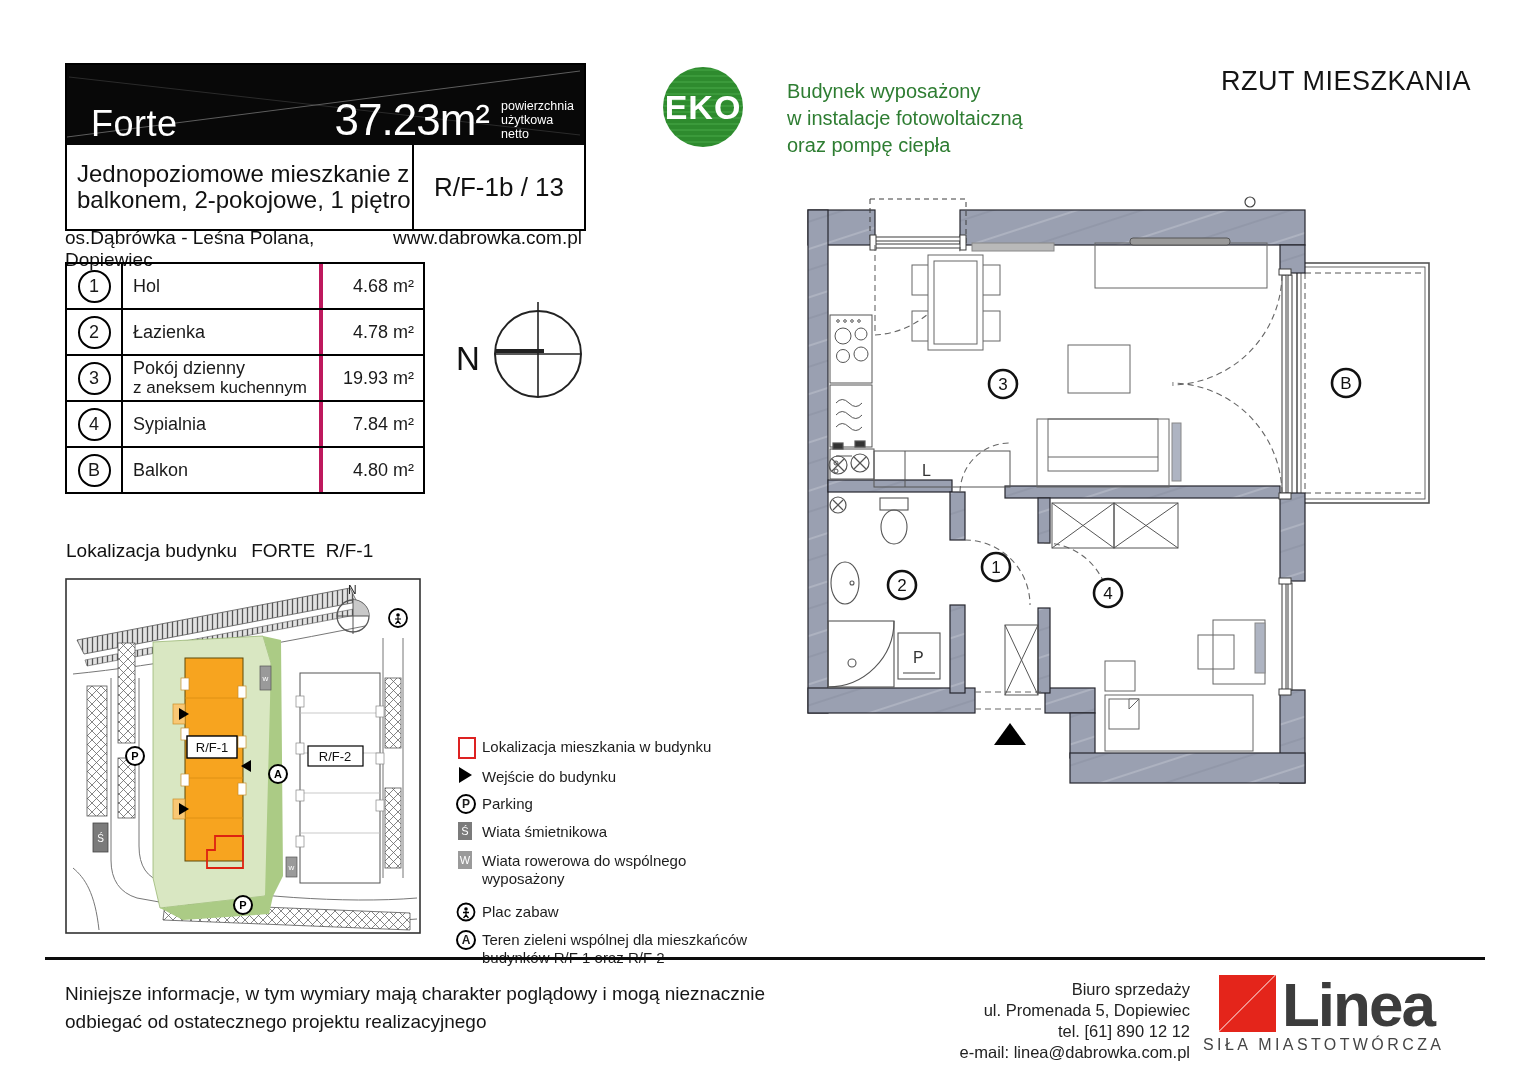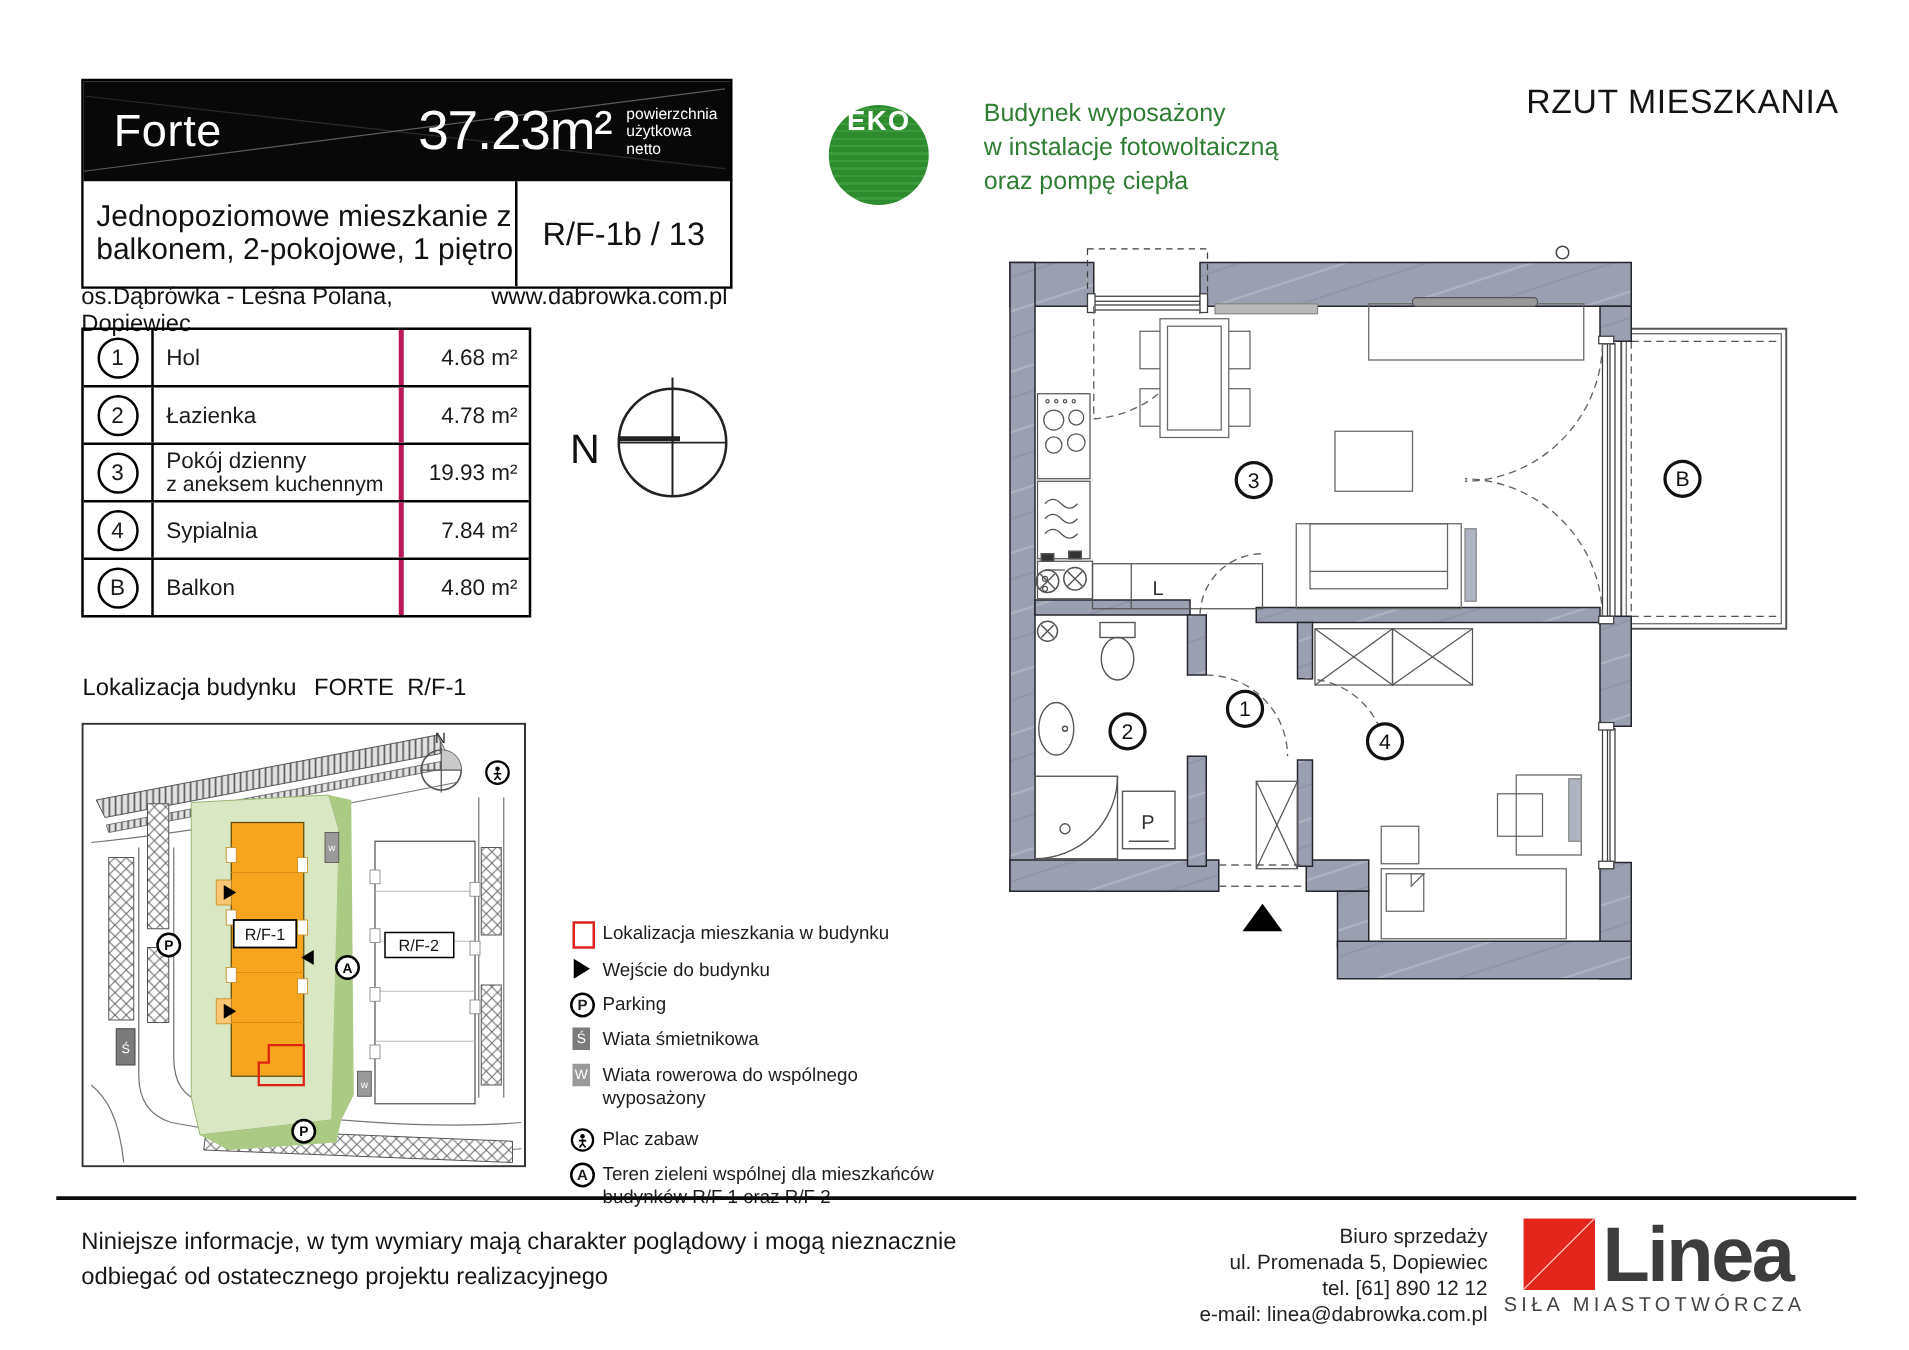--- a/index.html
+++ b/index.html
@@ -4,21 +4,21 @@
 <style>
   html,body{margin:0;padding:0;}
   body{
     width:1527px;height:1080px;position:relative;background:#fff;overflow:hidden;
     font-family:"Liberation Sans", sans-serif;color:#1a1a1a;
   }
   .abs{position:absolute;}
 
   
   .hdr{left:65px;top:63px;width:517px;border:2px solid #000;}
-  .hdr-black{height:80px;background:#080808;color:#fff;display:flex;align-items:center;position:relative;overflow:hidden;}
+  .hdr-black{height:80px;background:#080808;color:#fff;display:flex;align-items:flex-end;position:relative;overflow:hidden;}
   .hdr-black svg.diag{position:absolute;left:0;top:0;}
   .hdr-name{font-size:36px;margin-left:24px;letter-spacing:.5px;position:relative;}
   .hdr-right{margin-left:auto;display:flex;align-items:center;position:relative;}
   .hdr-area{font-size:44px;letter-spacing:-1px;}
   .hdr-note{font-size:12.5px;line-height:14px;margin:0 10px 0 12px;color:#fff;}
   .hdr-info{display:flex;background:#fff;height:84px;}
   .hdr-desc{flex:1;display:flex;flex-direction:column;justify-content:center;padding-left:10px;font-size:24px;line-height:26px;color:#111;}
   .hdr-unit{width:170px;border-left:2px solid #000;display:flex;align-items:center;justify-content:center;font-size:26px;color:#111;}
   .addr-row{left:65px;top:227px;width:517px;display:flex;justify-content:space-between;font-size:19px;color:#111;}
 
@@ -26,23 +26,23 @@
   .rooms{left:65px;top:262px;width:356px;border:2px solid #000;}
   .r-row{display:flex;align-items:center;height:44px;border-bottom:2px solid #000;}
   .r-row:last-child{border-bottom:none;}
   .c-icon{width:54px;height:100%;border-right:2px solid #000;display:flex;align-items:center;justify-content:center;}
   .circ{width:29px;height:29px;border:2.5px solid #000;border-radius:50%;display:flex;align-items:center;justify-content:center;font-size:18px;background:#fff;}
   .c-name{flex:1;padding-left:10px;font-size:18px;line-height:19px;}
   .c-name .l2{display:block;font-size:17px;}
   .c-area{width:104px;height:100%;border-left:4px solid #be185d;display:flex;align-items:center;justify-content:flex-end;padding-right:9px;box-sizing:border-box;font-size:18px;}
 
   
-  .eko{left:663px;top:84px;width:80px;height:80px;border-radius:50%;
+  .eko{left:663px;top:67px;width:80px;height:80px;border-radius:50%;
     background:repeating-linear-gradient(0deg,#2e8b2e 0 4px,#3b9a3b 4px 6px);
-    display:flex;justify-content:center;color:#fff;font-size:22px;font-weight:bold;letter-spacing:1px;}
+    display:flex;align-items:center;justify-content:center;color:#fff;font-size:34px;font-weight:bold;letter-spacing:1px;}
   .eco-text{left:787px;top:78px;font-size:20px;line-height:27px;color:#2e7d32;}
 
   .page-title{right:56px;top:66px;font-size:27px;letter-spacing:.5px;color:#141414;}
 
   .loc-title{left:66px;top:540px;font-size:19px;color:#111;}
   .loc-title .b{white-space:pre;margin-left:14px;}
 
   
   .legend{left:456px;top:737px;width:310px;font-size:15px;color:#1d1d1d;}
   .lg-row{display:flex;align-items:flex-start;margin-bottom:8px;}

